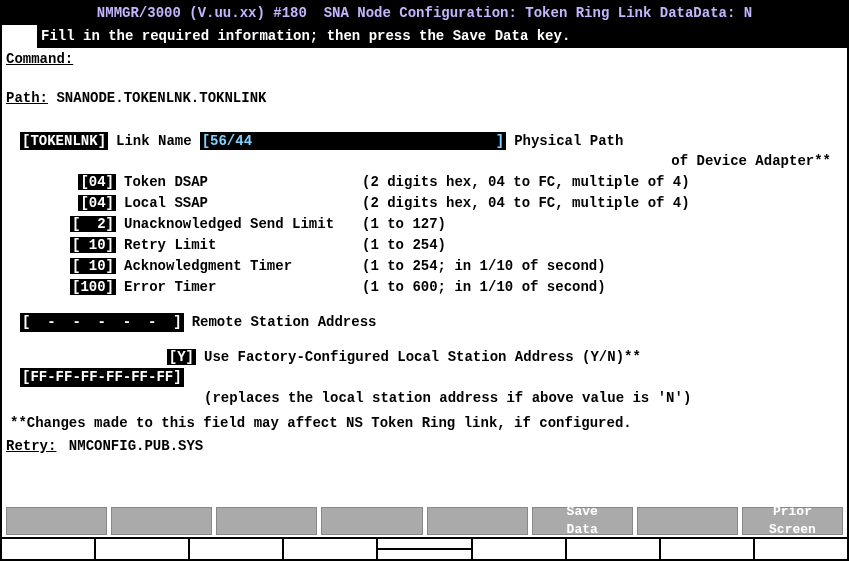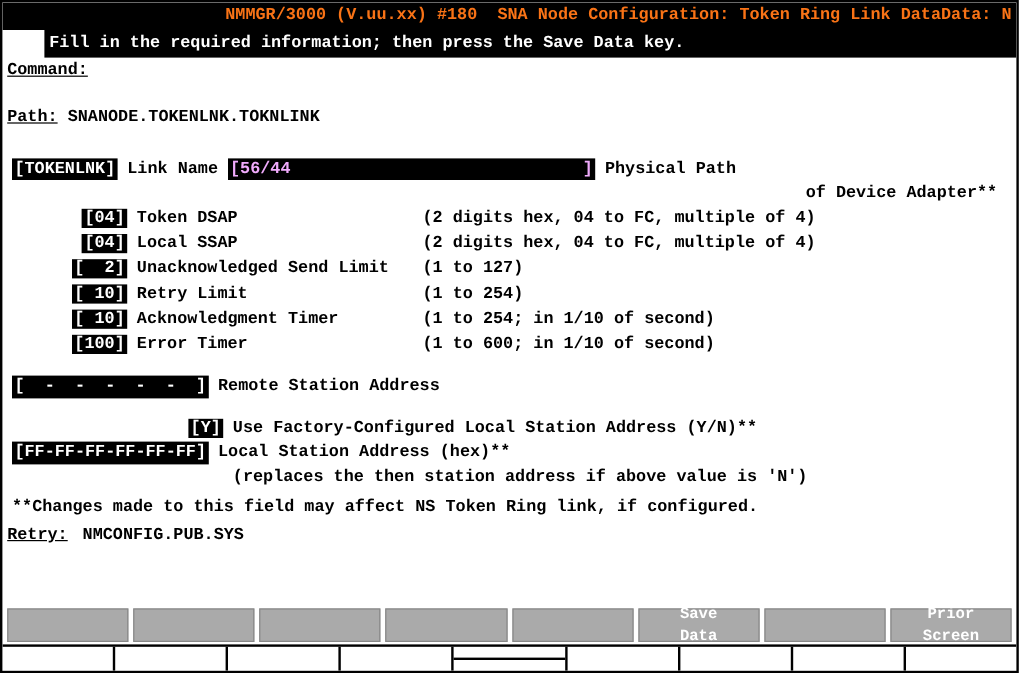--- a/index.html
+++ b/index.html
@@ -10,24 +10,24 @@
     font-size: 14px;
     line-height: 1.35;
     width: 849px;
     height: 561px;
     border: 2px solid #000;
     position: relative;
     overflow: hidden;
   }
   .header-bar {
     background: #000;
-    color: #f97316;
-    padding: 2px 4px;
-    display: flex;
-    justify-content: flex-end;
+    color: #c4b5fd;
+    padding: 2px 4px;
+    display: flex;
+    justify-content: center;
   }
   .header-left { white-space: pre; }
   .header-right { white-space: pre; }
   .instruction-bar {
     background: #000;
     color: #fff;
     padding: 2px 4px;
     margin-left: 35px;
   }
   .command-line {
@@ -37,20 +37,21 @@
   }
   .command-label { text-decoration: underline; margin-right: 4px;}
   .command-input { flex: 1; }
   .spacer { height: 16px; }
   .path-line {
     padding: 2px 4px;
   }
   .path-label { text-decoration: underline; margin-right: 0;}
   .form-area {
     padding: 6px 8px 2px 8px;
+    margin-left: 10px;
   }
   .row {
     display: flex;
     align-items: baseline;
     margin-bottom: 2px;
   }
   .bracket-field {
     background: #000;
     color: #fff;
     padding: 0 2px;
@@ -100,21 +101,21 @@
   .bcell:last-child { border-right: none; }
   .bsplit {
     flex: 1;
     display:flex;
     flex-direction: column;
     border-right: 2px solid #000;
   }
   .bsplit .half { flex:1; }
   .bsplit .half:first-child { border-bottom: 2px solid #000; }
   .big-field {
-    background:#000; color:#f0abfc; padding: 0 2px; white-space: pre;
+    background:#000; color:#7dd3fc; padding: 0 2px; white-space: pre;
   }
   .right-desc { margin-left: 8px; white-space: pre; text-align: right; }
   .section-gap { height: 14px; }
 </style>
 </head>
 <body>
 
 <div class="header-bar">
   <span class="header-left">NMMGR/3000 (V.uu.xx) #180  SNA Node Configuration: Token Ring Link Data</span>
   <span class="header-right">Data: N</span>
@@ -193,25 +194,24 @@
 
   <div class="section-gap"></div>
 
   <div class="row">
     <span style="display:inline-block; width:176px; text-align:right;"><span class="bracket-field">[<span>Y</span>]</span></span>
     <span class="label">Use Factory-Configured Local Station Address (Y/N)**</span>
   </div>
 
   <div class="row">
     <span class="bracket-field">[<span>FF-FF-FF-FF-FF-FF</span>]</span>
-    <span class="label">Local Station Address (hex)**</span>
   </div>
   <div class="row">
     <span style="display:inline-block; width:184px;"></span>
-    <span>(replaces the then station address if above value is 'N')</span>
+    <span>(replaces the local station address if above value is 'N')</span>
   </div>
 </div>
 
 <div class="note-line">**Changes made to this field may affect NS Token Ring link, if configured.</div>
 
 <div class="file-line">
   <span class="file-label">Retry:</span>
   <span>NMCONFIG.PUB.SYS</span>
 </div>
 

